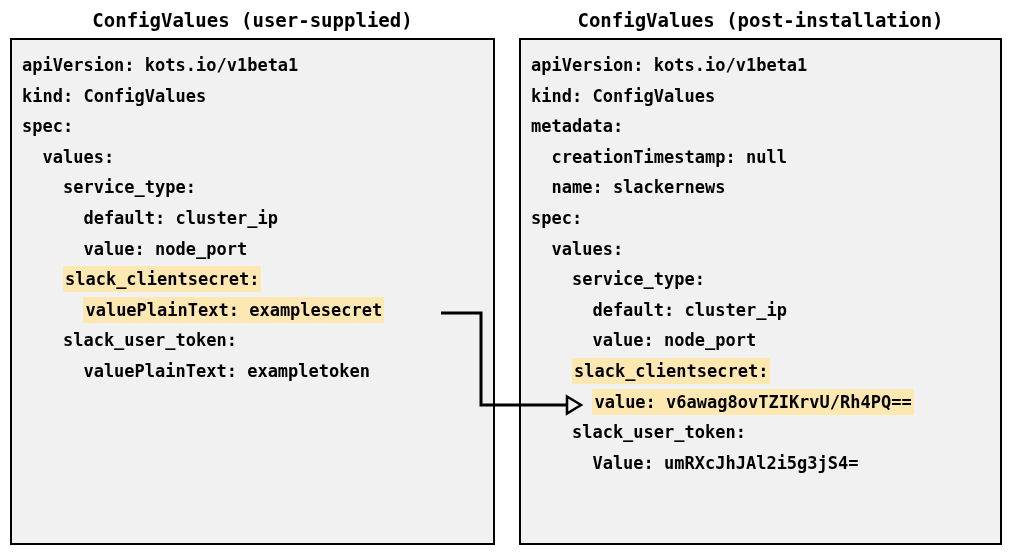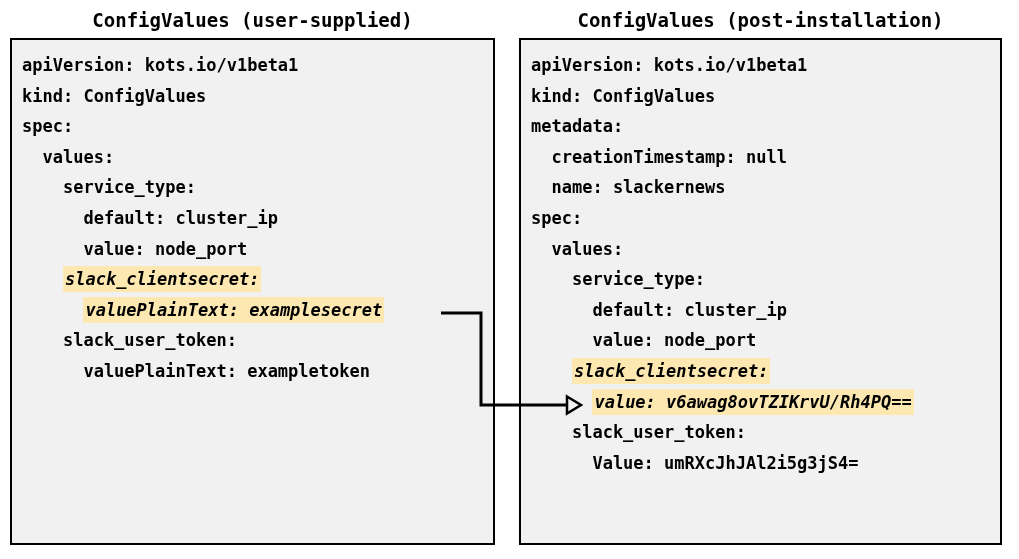--- a/index.html
+++ b/index.html
@@ -61,21 +61,20 @@
     white-space: pre;
   }
   .yaml-line .seg {
     white-space: pre;
     margin-top: 44px;
   }
   .yaml-line .hl {
     background: #fce8b0;
     padding: 3px 2px 3px 2px;
     box-decoration-break: clone;
-    font-style: italic;
     -webkit-box-decoration-break: clone;
   }
 
   
   #connector {
     position: absolute;
     left: 0;
     top: 0;
     width: 1019px;
     height: 559px;

